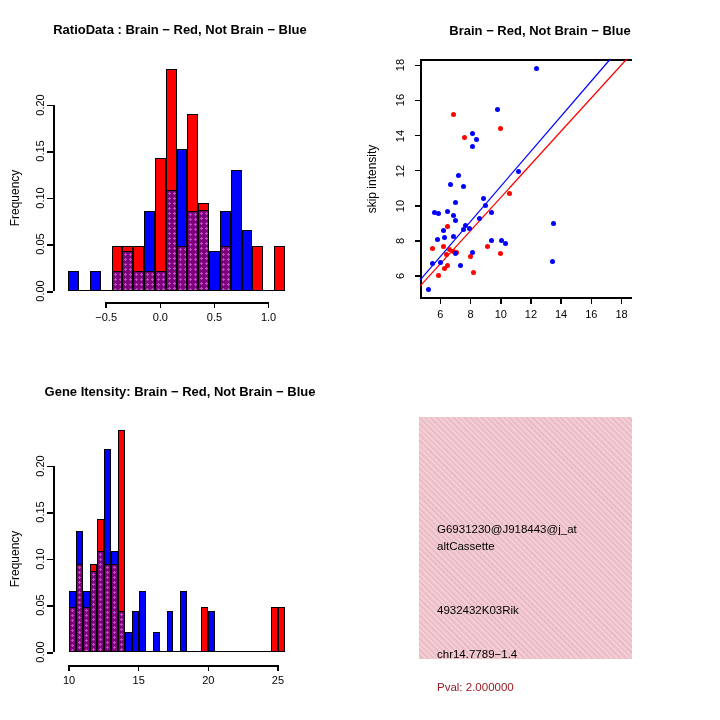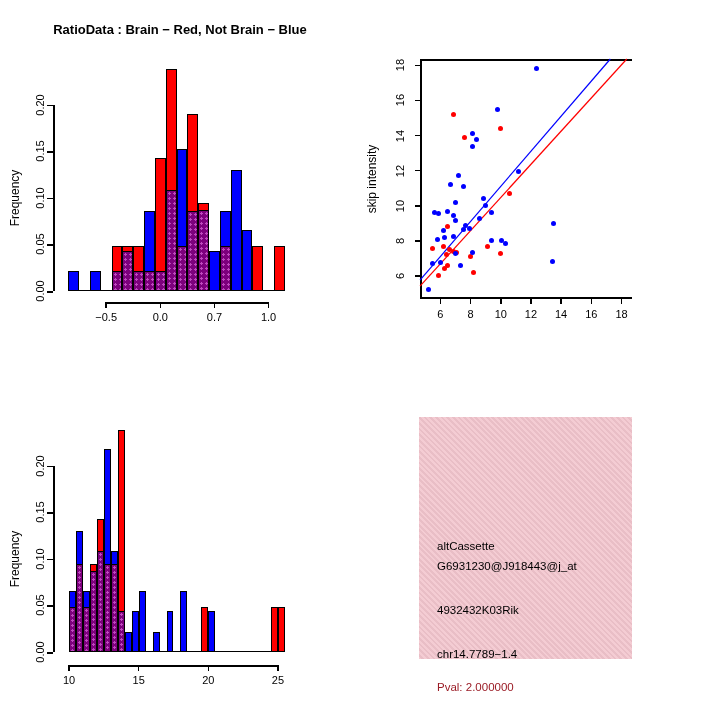--- a/index.html
+++ b/index.html
@@ -68,27 +68,28 @@
         <div class="tickmark" style="left: 47px; top: 151.35px; width: 6px; height: 1.5px;"></div>
         <div class="ticklab rot" style="left: 20px; top: 145.35px; width: 40px; height: 12px; position: absolute; transform: rotate(-90deg);">0.15</div>
         <div class="tickmark" style="left: 47px; top: 104.8px; width: 6px; height: 1.5px;"></div>
         <div class="ticklab rot" style="left: 20px; top: 98.8px; width: 40px; height: 12px; position: absolute; transform: rotate(-90deg);">0.20</div>
         <div class="hline" style="left: 106.15px; top: 302px; width: 162.45px; height: 1.5px;"></div>
         <div class="tickmark" style="left: 105.4px; top: 302px; width: 1.5px; height: 6px;"></div>
         <div class="ticklab" style="left: 86.15px; top: 311px; width: 40px;">−0.5</div>
         <div class="tickmark" style="left: 159.55px; top: 302px; width: 1.5px; height: 6px;"></div>
         <div class="ticklab" style="left: 140.3px; top: 311px; width: 40px;">0.0</div>
         <div class="tickmark" style="left: 213.7px; top: 302px; width: 1.5px; height: 6px;"></div>
-        <div class="ticklab" style="left: 194.45px; top: 311px; width: 40px;">0.7</div>
+        <div class="ticklab" style="left: 194.45px; top: 311px; width: 40px;">0.5</div>
         <div class="tickmark" style="left: 267.85px; top: 302px; width: 1.5px; height: 6px;"></div>
         <div class="ticklab" style="left: 248.6px; top: 311px; width: 40px;">1.0</div>
       </div>
   </div>
 
   <div class="panel" id="p1" style="left:360px;top:0">
+    <div class="title" style="top:23px">Brain − Red, Not Brain − Blue</div>
     <div class="axlab rot" style="left:12px;top:179px">skip intensity</div>
     <div class="abs" id="c1" style="left:0;top:0;width:360px;height:360px">
         <div class="plotbox" style="left: 60px; top: 59px; width: 240px; height: 240px;"></div>
         <div class="tickmark" style="left: 79.6274px; top: 299px; width: 1.5px; height: 5px;"></div>
         <div class="ticklab" style="left: 65.3774px; top: 308px; width: 30px;">6</div>
         <div class="tickmark" style="left: 109.816px; top: 299px; width: 1.5px; height: 5px;"></div>
         <div class="ticklab" style="left: 95.566px; top: 308px; width: 30px;">8</div>
         <div class="tickmark" style="left: 140.005px; top: 299px; width: 1.5px; height: 5px;"></div>
         <div class="ticklab" style="left: 125.755px; top: 308px; width: 30px;">10</div>
         <div class="tickmark" style="left: 170.193px; top: 299px; width: 1.5px; height: 5px;"></div>
@@ -170,20 +171,21 @@
         <div class="dot" style="left: 70.3302px; top: 261.211px; background: rgb(0, 0, 255);"></div>
         <div class="dot" style="left: 77.8774px; top: 260.333px; background: rgb(0, 0, 255);"></div>
         <div class="dot" style="left: 97.5px; top: 262.967px; background: rgb(0, 0, 255);"></div>
         <div class="dot" style="left: 65.8019px; top: 286.668px; background: rgb(0, 0, 255);"></div>
         <div class="dot" style="left: 191.085px; top: 220.831px; background: rgb(0, 0, 255);"></div>
         <div class="dot" style="left: 189.575px; top: 259.455px; background: rgb(0, 0, 255);"></div>
       </div>
   </div>
 
   <div class="panel" id="p2" style="left:0;top:360px">
+    <div class="title" style="top:24px">Gene Itensity: Brain − Red, Not Brain − Blue</div>
     <div class="axlab rot" style="left:15px;top:199px">Frequency</div>
     <div class="abs" id="c2" style="left:0;top:0;width:360px;height:360px">
         <div class="hline" style="left: 69px; top: 290.7px; width: 215.915px; height: 1.3px;"></div>
         <div class="bar" style="left: 69px; top: 231.485px; width: 6.965px; height: 60.515px; background: rgb(0, 0, 255);"></div>
         <div class="bar" style="left: 69px; top: 247.312px; width: 6.965px; height: 44.688px; background-color: rgb(125, 0, 125); background-image: radial-gradient(rgb(192, 74, 192) 1px, transparent 1.4px); background-size: 5px 5px;"></div>
         <div class="bar" style="left: 75.965px; top: 170.97px; width: 6.965px; height: 121.03px; background: rgb(0, 0, 255);"></div>
         <div class="bar" style="left: 75.965px; top: 203.555px; width: 6.965px; height: 88.445px; background-color: rgb(125, 0, 125); background-image: radial-gradient(rgb(192, 74, 192) 1px, transparent 1.4px); background-size: 5px 5px;"></div>
         <div class="bar" style="left: 82.93px; top: 231.485px; width: 6.965px; height: 60.515px; background: rgb(0, 0, 255);"></div>
         <div class="bar" style="left: 82.93px; top: 247.312px; width: 6.965px; height: 44.688px; background-color: rgb(125, 0, 125); background-image: radial-gradient(rgb(192, 74, 192) 1px, transparent 1.4px); background-size: 5px 5px;"></div>
         <div class="bar" style="left: 89.895px; top: 203.555px; width: 6.965px; height: 88.445px; background: rgb(255, 0, 0);"></div>
@@ -224,21 +226,21 @@
         <div class="ticklab" style="left: 118.65px; top: 314px; width: 40px;">15</div>
         <div class="tickmark" style="left: 207.55px; top: 305px; width: 1.5px; height: 6px;"></div>
         <div class="ticklab" style="left: 188.3px; top: 314px; width: 40px;">20</div>
         <div class="tickmark" style="left: 277.2px; top: 305px; width: 1.5px; height: 6px;"></div>
         <div class="ticklab" style="left: 257.95px; top: 314px; width: 40px;">25</div>
       </div>
   </div>
 
   <div class="panel" style="left:360px;top:360px">
     <div id="infobox" style="left:59px;top:57px;width:243px;height:242px">
-      <div class="infoline" style="left: 18px; top: 106px; color: rgb(0, 0, 0); margin-top: 37px;">G6931230@J918443@j_at</div>
+      <div class="infoline" style="left: 18px; top: 106px; color: rgb(0, 0, 0);">G6931230@J918443@j_at</div>
       <div class="infoline" style="left: 18px; top: 123px; color: rgb(0, 0, 0);">altCassette</div>
       <div class="infoline" style="left: 18px; top: 187px; color: rgb(0, 0, 0);">4932432K03Rik</div>
       <div class="infoline" style="left: 18px; top: 231px; color: rgb(0, 0, 0);">chr14.7789−1.4</div>
       <div class="infoline" style="left: 18px; top: 264px; color: rgb(155, 28, 38);">Pval: 2.000000</div>
     </div>
   </div>
 
 </div>
 
 </body></html>

